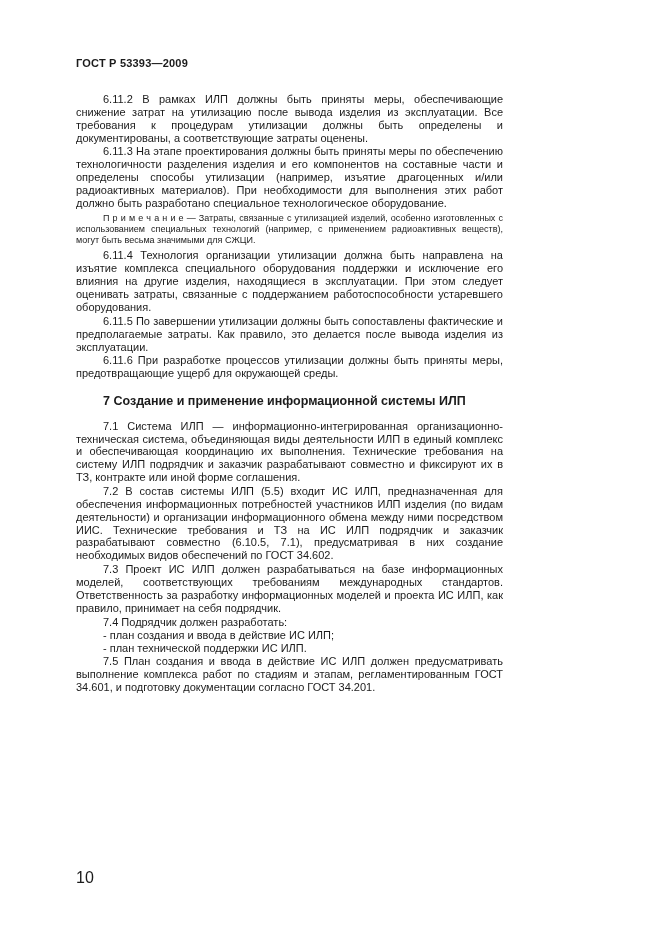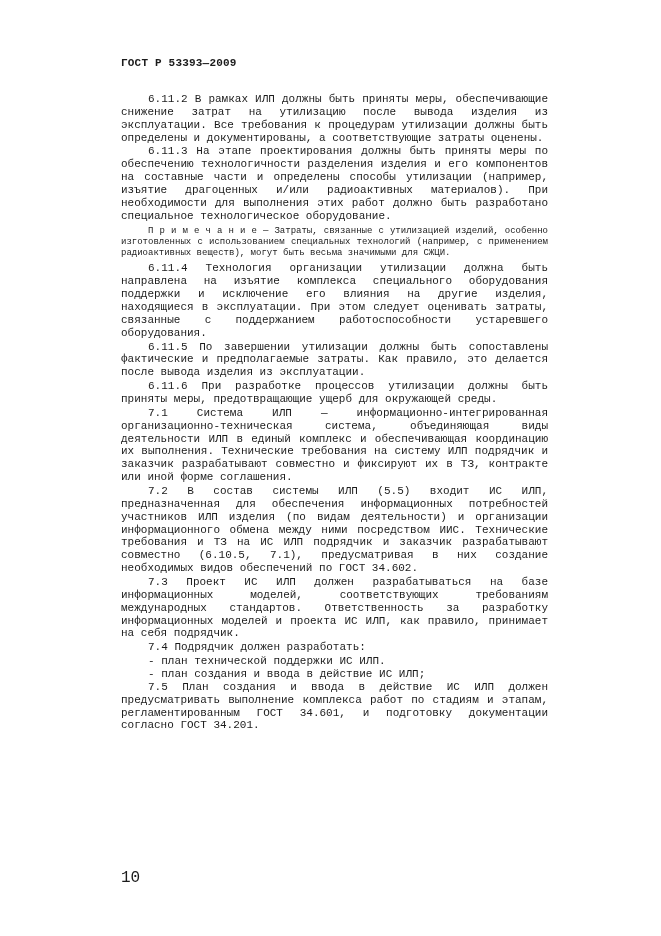--- a/index.html
+++ b/index.html
@@ -6,24 +6,23 @@
       margin: 0;
       padding: 0;
       background: #ffffff;
     }
     .page {
       position: relative;
       width: 561px;
       height: 936px;
       background: #ffffff;
       box-sizing: border-box;
-      font-family: Liberation Mono, monospace;
+      font-family: Liberation Sans, sans-serif;
       color: #1b1b1b;
       overflow: hidden;
-      margin-left: 45px;
     }
     .doc-header {
       position: absolute;
       top: 57px;
       left: 76px;
       font-size: 11px;
       font-weight: bold;
       letter-spacing: 0.2px;
     }
     .doc-body {
@@ -75,26 +74,27 @@
 
   <div class="doc-body">
 
     <p class="para">6.11.2 В рамках ИЛП должны быть приняты меры, обеспечивающие снижение затрат на утилизацию после вывода изделия из эксплуатации. Все требования к процедурам утилизации должны быть определены и документированы, а соответствующие затраты оценены.</p>
     <p class="para">6.11.3 На этапе проектирования должны быть приняты меры по обеспечению технологичности разделения изделия и его компонентов на составные части и определены способы утилизации (например, изъятие драгоценных и/или радиоактивных материалов). При необходимости для выполнения этих работ должно быть разработано специальное технологическое оборудование.</p>
     <p class="note">П р и м е ч а н и е — Затраты, связанные с утилизацией изделий, особенно изготовленных с использованием специальных технологий (например, с применением радиоактивных веществ), могут быть весьма значимыми для СЖЦИ.</p>
     <p class="para">6.11.4 Технология организации утилизации должна быть направлена на изъятие комплекса специального оборудования поддержки и исключение его влияния на другие изделия, находящиеся в эксплуатации. При этом следует оценивать затраты, связанные с поддержанием работоспособности устаревшего оборудования.</p>
     <p class="para">6.11.5 По завершении утилизации должны быть сопоставлены фактические и предполагаемые затраты. Как правило, это делается после вывода изделия из эксплуатации.</p>
     <p class="para">6.11.6 При разработке процессов утилизации должны быть приняты меры, предотвращающие ущерб для окружающей среды.</p>
 
+    <h2 class="section-heading">7 Создание и применение информационной системы ИЛП</h2>
 
     <p class="para">7.1 Система ИЛП — информационно-интегрированная организационно-техническая система, объединяющая виды деятельности ИЛП в единый комплекс и обеспечивающая координацию их выполнения. Технические требования на систему ИЛП подрядчик и заказчик разрабатывают совместно и фиксируют их в ТЗ, контракте или иной форме соглашения.</p>
     <p class="para">7.2 В состав системы ИЛП (5.5) входит ИС ИЛП, предназначенная для обеспечения информационных потребностей участников ИЛП изделия (по видам деятельности) и организации информационного обмена между ними посредством ИИС. Технические требования и ТЗ на ИС ИЛП подрядчик и заказчик разрабатывают совместно (6.10.5, 7.1), предусматривая в них создание необходимых видов обеспечений по ГОСТ 34.602.</p>
     <p class="para">7.3 Проект ИС ИЛП должен разрабатываться на базе информационных моделей, соответствующих требованиям международных стандартов. Ответственность за разработку информационных моделей и проекта ИС ИЛП, как правило, принимает на себя подрядчик.</p>
     <p class="para">7.4 Подрядчик должен разработать:</p>
+    <p class="para list-item">- план создания и ввода в действие ИС ИЛП;</p>
     <p class="para list-item">- план технической поддержки ИС ИЛП.</p>
-    <p class="para list-item">- план создания и ввода в действие ИС ИЛП;</p>
     <p class="para">7.5 План создания и ввода в действие ИС ИЛП должен предусматривать выполнение комплекса работ по стадиям и этапам, регламентированным ГОСТ 34.601, и подготовку документации согласно ГОСТ 34.201.</p>
 
   </div>
 
   <div class="doc-footer">10</div>
 
 </div>
 
 </body></html>

